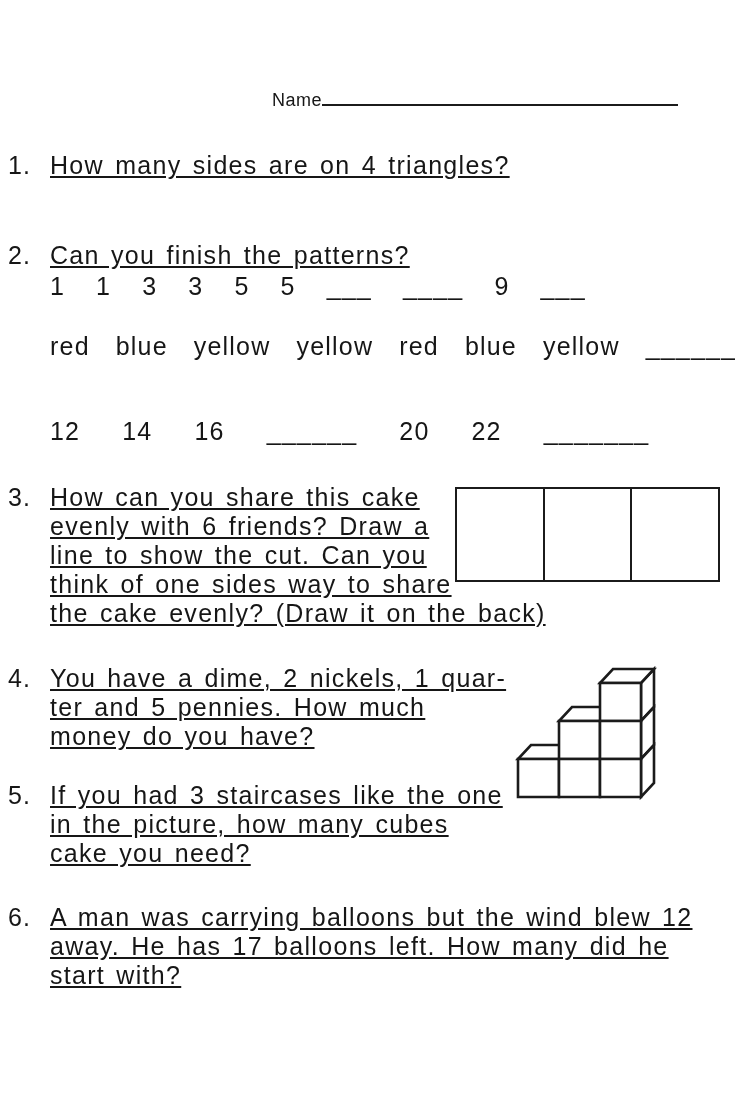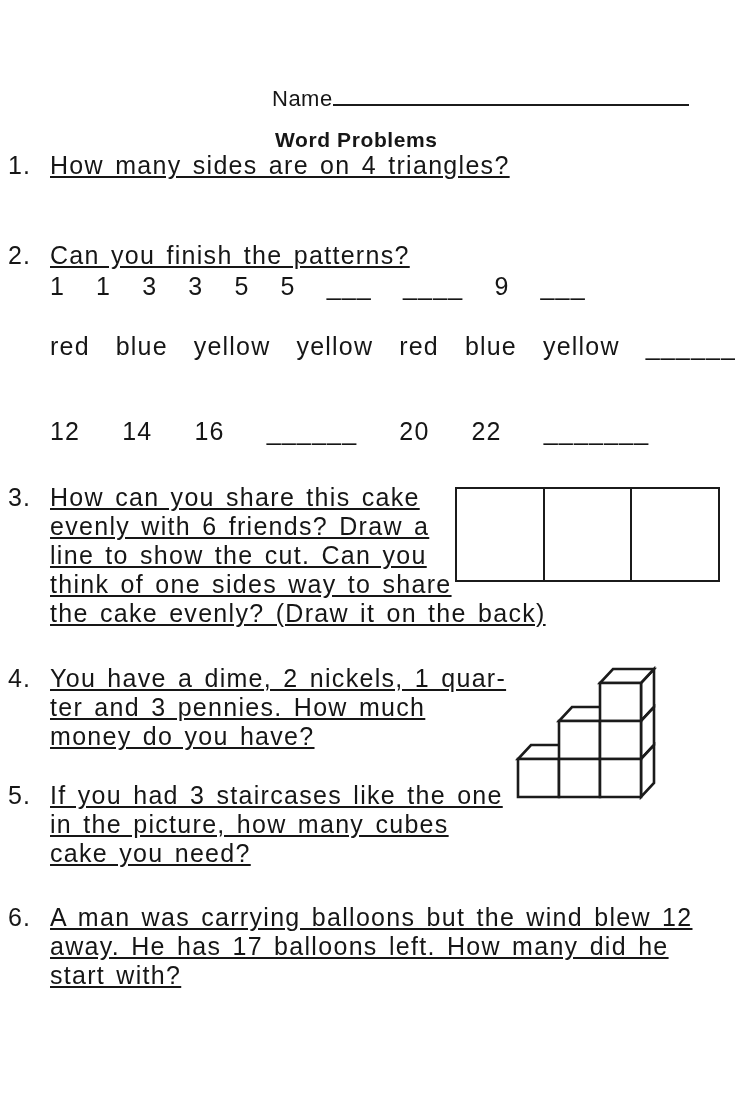--- a/index.html
+++ b/index.html
@@ -4,21 +4,21 @@
 <style>
   html,body{margin:0;padding:0;background:#fff;}
   .page{
     position:relative;width:735px;height:1103px;background:#ffffff;overflow:hidden;
     font-family:"Liberation Sans","DejaVu Sans",sans-serif;color:#161616;
   }
   .txt{font-size:25px;line-height:29px;letter-spacing:1.3px;word-spacing:3px;text-decoration:underline;}
   .ln{white-space:pre;}
   .question{position:absolute;left:8px;display:grid;grid-template-columns:42px auto;}
   .qnum{font-size:25px;line-height:29px;letter-spacing:1px;}
-  .name-row{position:absolute;left:272px;top:86px;font-size:22px;line-height:24px;font-weight:500;letter-spacing:0.5px;}
+  .name-row{position:absolute;left:272px;top:86px;font-size:18px;line-height:24px;font-weight:500;letter-spacing:0.5px;}
   .name-blank{display:inline-block;width:356px;height:18px;border-bottom:2.5px solid #1b1b1b;vertical-align:baseline;}
   .wp-title{position:absolute;left:275px;top:128px;font-size:21px;font-weight:bold;letter-spacing:0.6px;}
   .prow{position:absolute;left:50px;display:flex;font-size:25px;line-height:29px;letter-spacing:1.2px;}
   .prow span{white-space:pre;}
   .prow-odd{top:272px;gap:31px;}
   .prow-colors{top:332px;gap:26px;}
   .prow-even{top:391px;gap:42px;margin-top:26px;}
   .cake{
     position:absolute;left:455px;top:487px;width:265px;height:95px;
     border:2.5px solid #1b1b1b;display:flex;background:#fff;box-sizing:border-box;
@@ -29,21 +29,20 @@
 </style>
 </head>
 <body>
 
 <div class="page">
 
   <div class="name-row">
     <span>Name</span><span class="name-blank"></span>
   </div>
 
-  <div class="wp-title">Word Problems</div>
 
   <div class="question" style="top:151px;">
     <div class="qnum">1.</div>
     <div class="txt">
       <div class="ln">How many sides are on 4 triangles?</div>
     </div>
   </div>
 
   <div class="question" style="top:241px;">
     <div class="qnum">2.</div>
@@ -100,21 +99,21 @@
   <div class="cake">
     <div class="cake-cell"></div>
     <div class="cake-cell mid"></div>
     <div class="cake-cell"></div>
   </div>
 
   <div class="question" style="top:664px;">
     <div class="qnum">4.</div>
     <div class="txt">
       <div class="ln">You have a dime, 2 nickels, 1 quar-</div>
-      <div class="ln">ter and 3 pennies. How much</div>
+      <div class="ln">ter and 5 pennies. How much</div>
       <div class="ln">money do you have?</div>
     </div>
   </div>
 
   <svg class="stairs" width="152" height="140" viewBox="510 661 152 140">
     <g fill="#ffffff" stroke="#1b1b1b" stroke-width="2.6" stroke-linejoin="miter">
 
       <polygon points="518,759 559,759 572,745 531,745"></polygon>
       <polygon points="518,759 559,759 559,797 518,797"></polygon>
 

